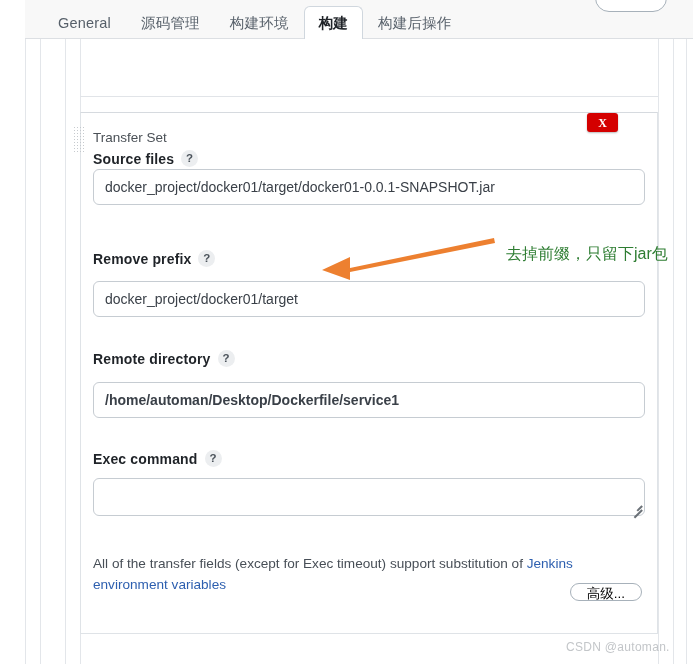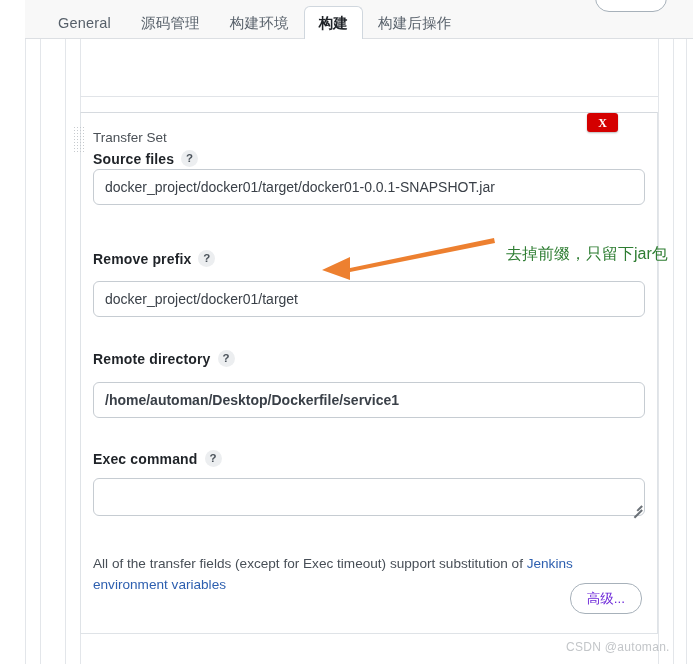--- a/index.html
+++ b/index.html
@@ -235,26 +235,26 @@
     margin-top: 12px;
   }
   .note a {
     color: #2d5faf;
     text-decoration: none;
   }
 
   .adv-button {
     position: absolute;
     left: 570px; top: 583px;
-    width: 72px; height: 31px;
+    width: 72px; height: 18px;
     background: #ffffff;
     border: 1px solid #a7b1ba;
     border-radius: 15px;
     font-size: 13.5px;
-    color: #6d28d9;
+    color: #000000;
     cursor: pointer;
     font-family: "Liberation Sans", sans-serif;
     text-align: center;
   }
 
   
   .annot-text {
     position: absolute;
     left: 506px; top: 241px;
     width: 180px;

